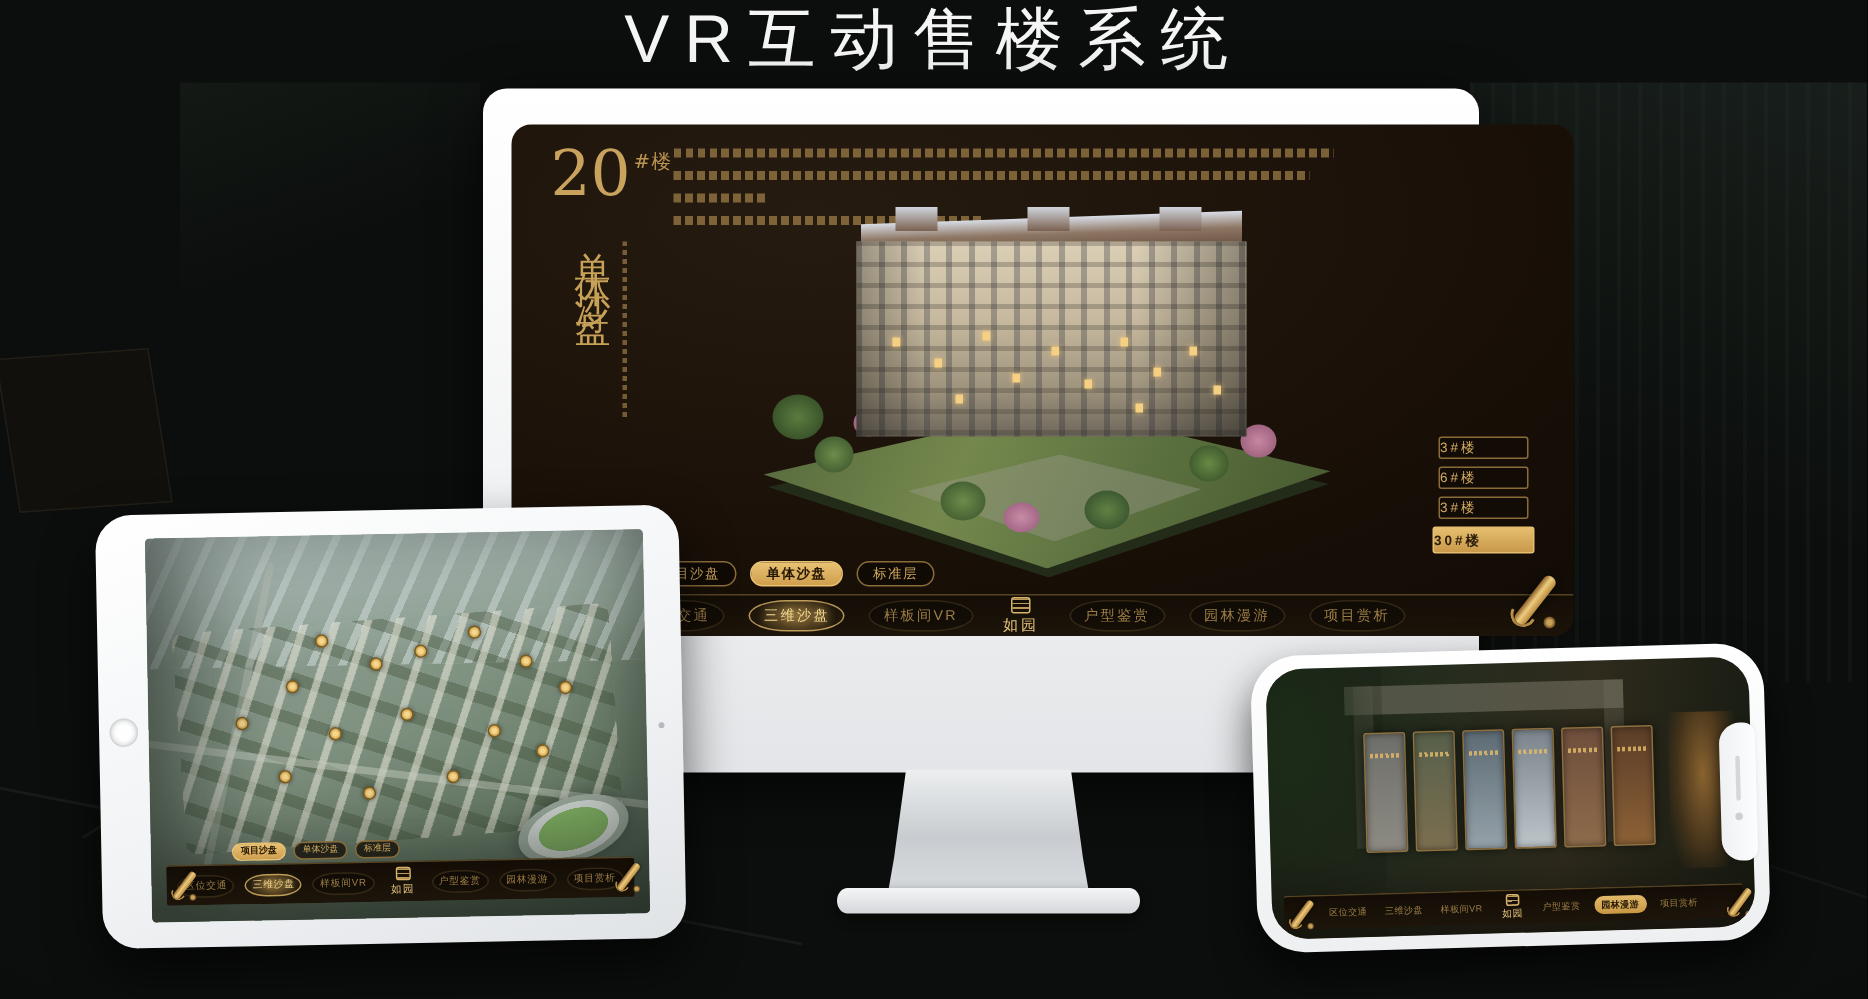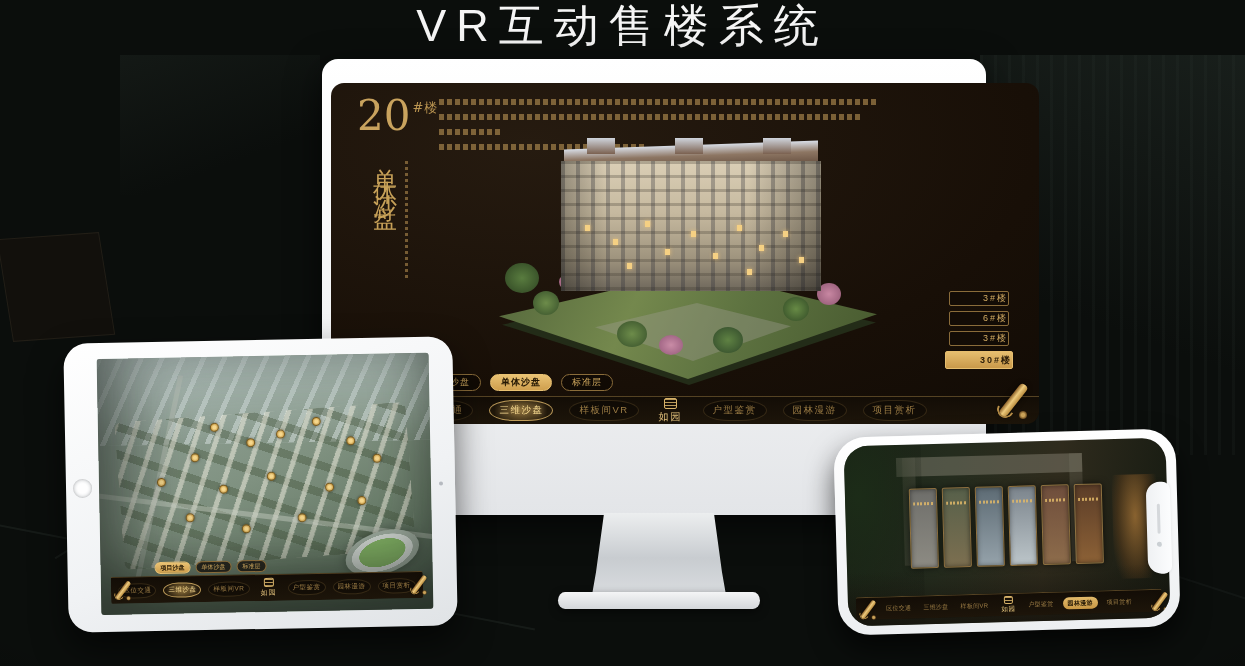--- a/index.html
+++ b/index.html
@@ -22,21 +22,21 @@
 
   
   .title{position:absolute;top:-4px;left:0;right:0;text-align:center;color:#f5f5f5;font-size:45px;
          font-weight:500;letter-spacing:10px;line-height:60px;z-index:5;}
   .footnote{position:absolute;right:5px;bottom:1px;color:#efefef;font-size:16px;letter-spacing:2.6px;z-index:30;}
 
   
   .monitor{position:absolute;left:322px;top:59px;width:664px;height:456px;border-radius:16px;z-index:10;
            background:linear-gradient(180deg,#ffffff 0%,#f3f4f5 55%,#e3e5e8 100%);
            box-shadow:0 10px 34px rgba(0,0,0,.65);}
-  .m-screen{position:absolute;left:9px;top:24px;width:708px;height:341px;overflow:hidden;border-radius:13px;
+  .m-screen{position:absolute;left:19px;top:24px;width:708px;height:341px;overflow:hidden;border-radius:13px;
             background:radial-gradient(130% 130% at 28% 18%,#261b10 0%,#180f07 55%,#0e0904 100%);}
   .m-neck{position:absolute;left:270px;top:454px;width:134px;height:82px;
           background:linear-gradient(180deg,#eceeef 0%,#c8ccd0 55%,#d9dcdf 100%);
           clip-path:polygon(9% 0,91% 0,97% 72%,100% 100%,0 100%,3% 72%);}
   .m-foot{position:absolute;left:236px;top:533px;width:202px;height:17px;border-radius:10px/12px;
           background:linear-gradient(180deg,#f4f5f6,#d4d7da);box-shadow:0 3px 8px rgba(0,0,0,.5);}
   .m-num{position:absolute;left:26px;top:8px;font-family:"DejaVu Serif",serif;font-size:42px;color:#c9a35e;}
   .m-num .unit{font-size:13px;letter-spacing:1px;vertical-align:18px;margin-left:2px;color:#bb9551;}
   .m-vert{position:absolute;left:38px;top:66px;writing-mode:vertical-rl;text-orientation:upright;
           font-family:"DejaVu Serif",serif;font-size:24px;letter-spacing:13px;color:#c7a158;}
@@ -63,21 +63,21 @@
             background-image:
               linear-gradient(90deg,rgba(0,0,0,.30),transparent 18%,transparent 72%,rgba(0,0,0,.34)),
               repeating-linear-gradient(90deg,rgba(40,42,52,.30) 0 4px,transparent 4px 15px),
               repeating-linear-gradient(180deg,rgba(62,56,46,.28) 0 3px,transparent 3px 14px),
               linear-gradient(180deg,#dbcfb6 0%,#c6b99f 40%,#a0957f 74%,#6e675b 100%);}
   .lit{position:absolute;width:5px;height:6px;background:#f5d083;box-shadow:0 0 4px rgba(245,200,120,.85);}
   .tree{position:absolute;border-radius:50%;}
 
   
   .floor-btns{position:absolute;right:26px;top:208px;display:flex;flex-direction:column;gap:5px;align-items:center;}
-  .fbtn{width:58px;height:13px;line-height:13px;text-align:right;font-size:9px;letter-spacing:2px;
+  .fbtn{width:58px;height:13px;line-height:13px;text-align:left;font-size:9px;letter-spacing:2px;
         color:#d2ab63;border:1px solid #8a6c3a;background:rgba(18,12,6,.82);border-radius:2px;}
   .fbtn.sel{width:66px;height:16px;line-height:16px;background:linear-gradient(#e6be6f,#c9994a);
             color:#2a1c08;font-weight:bold;border-color:#e6be6f;}
 
   
   .pills{display:flex;gap:9px;}
   .m-pills{position:absolute;left:88px;bottom:33px;}
   .pill{padding:0 10px;height:15px;line-height:15px;font-size:9px;letter-spacing:1px;color:#cfa85e;
         border:1px solid #8a6c3a;border-radius:9px;background:rgba(14,9,4,.72);white-space:nowrap;}
   .pill.sel{background:linear-gradient(#e9c273,#cf9f4e);color:#241703;border-color:#e9c273;font-weight:bold;}

